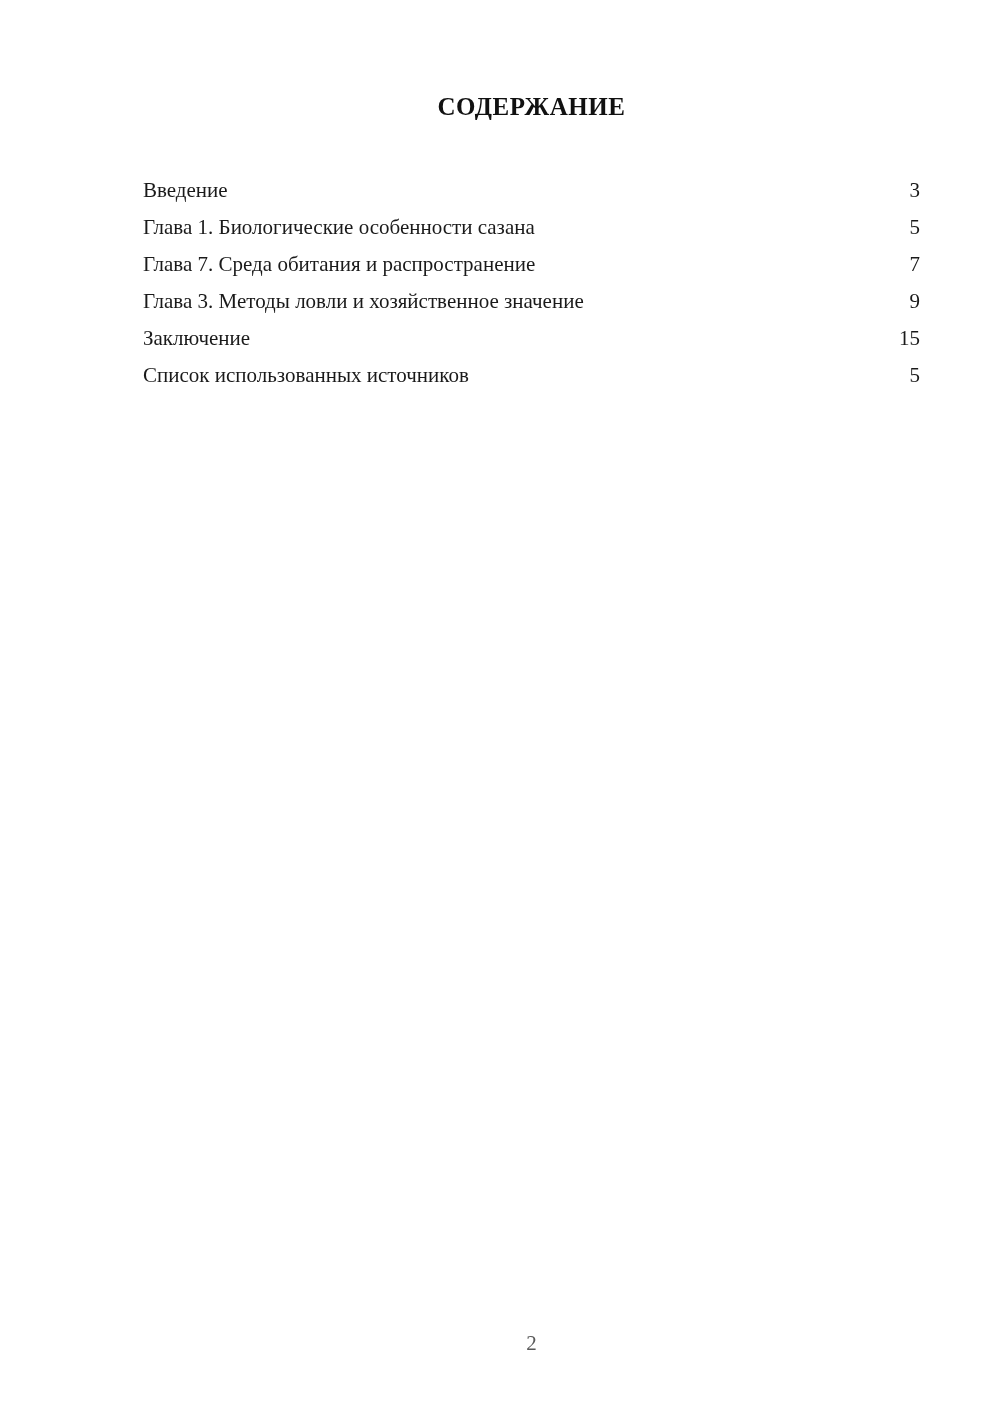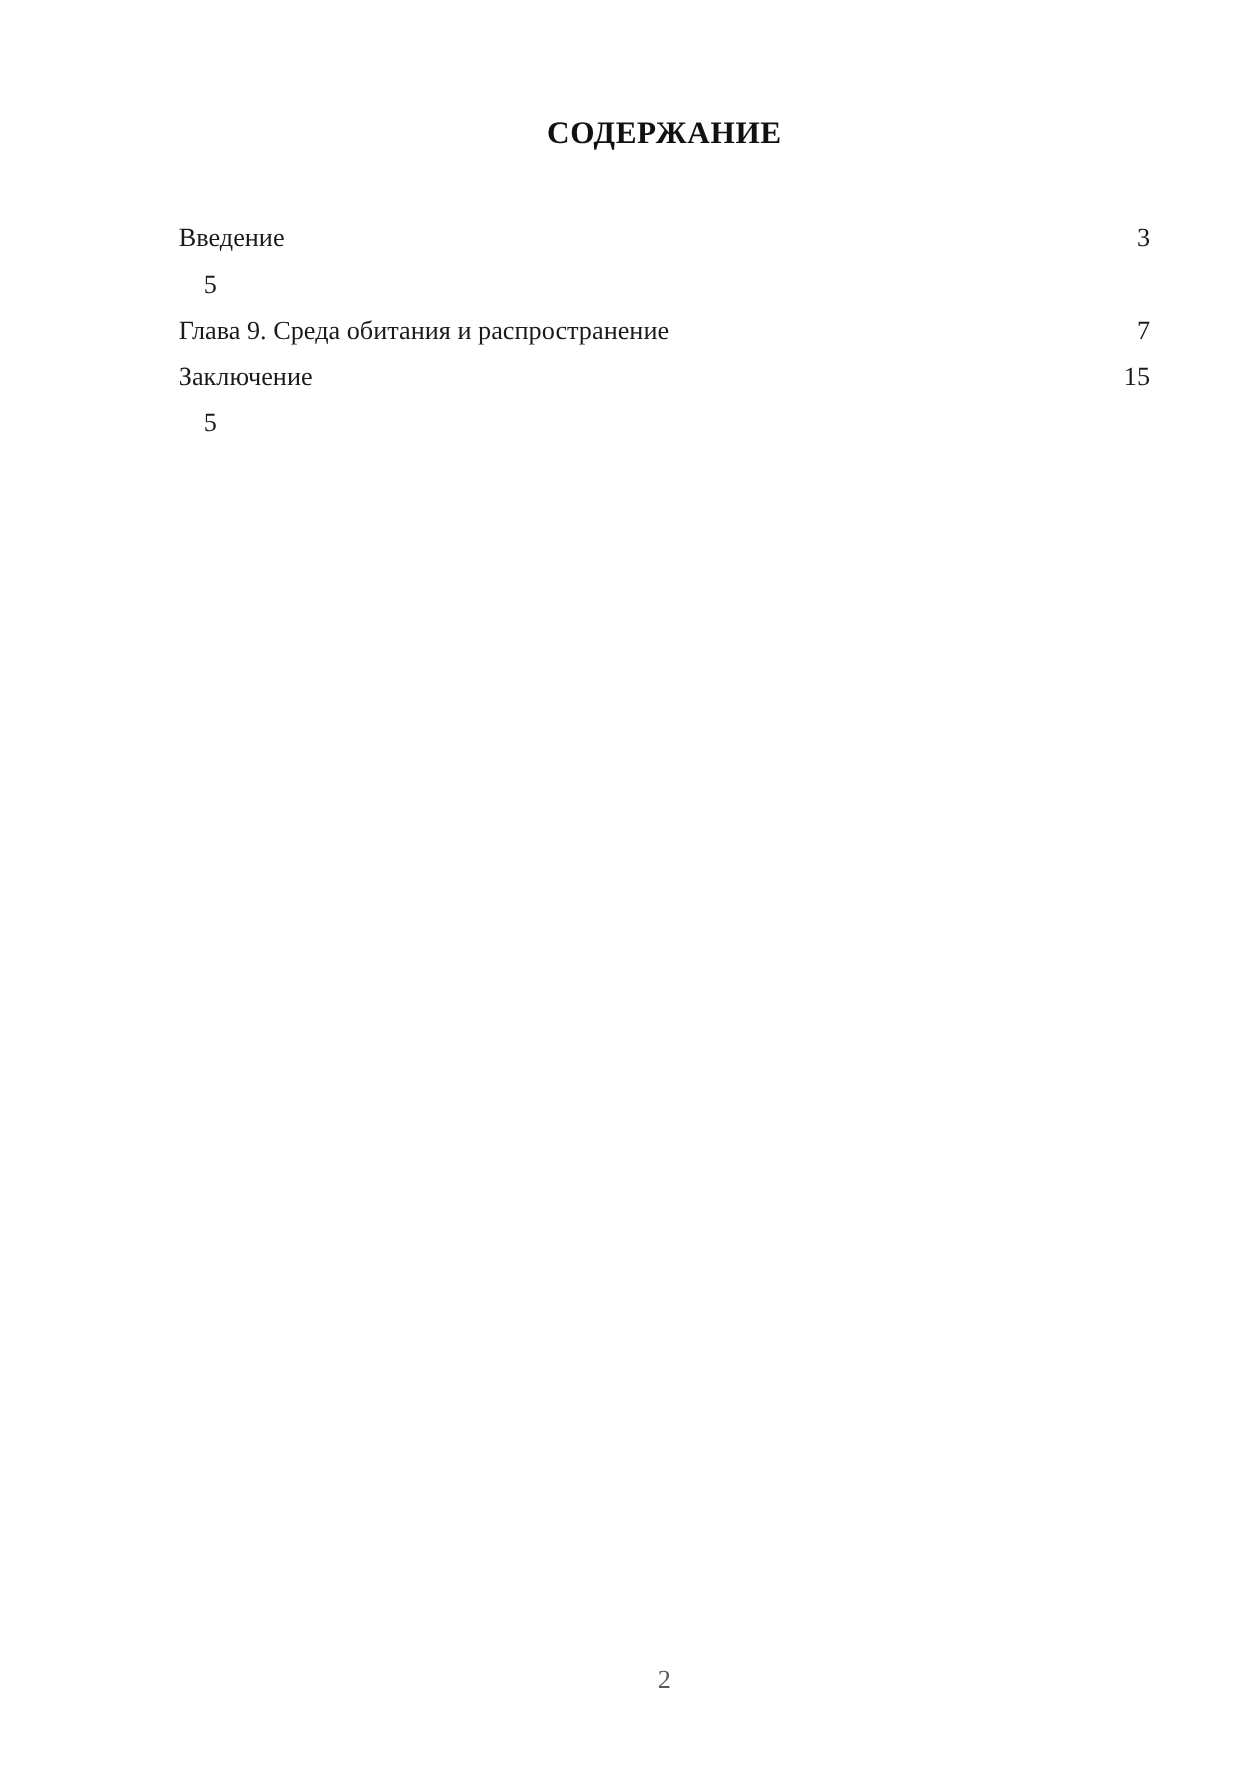--- a/index.html
+++ b/index.html
@@ -66,36 +66,42 @@
   <div class="content">
     <h1 class="doc-title">СОДЕРЖАНИЕ</h1>
 
     <div class="toc-list">
   <div class="toc-row">
     <span class="toc-label">Введение</span>
     <span class="toc-page">3</span>
   </div>
 
   <div class="toc-row">
+    <span class="toc-label">Глава 1. Биологические особенности сазана</span>
     <span class="toc-page">5</span>
   </div>
 
   <div class="toc-row">
-    <span class="toc-label">Глава 9. Среда обитания и распространение</span>
+    <span class="toc-label">Глава 7. Среда обитания и распространение</span>
     <span class="toc-page">7</span>
   </div>
 
+  <div class="toc-row">
+    <span class="toc-label">Глава 3. Методы ловли и хозяйственное значение</span>
+    <span class="toc-page">9</span>
+  </div>
 
 
 
   <div class="toc-row">
     <span class="toc-label">Заключение</span>
     <span class="toc-page">15</span>
   </div>
 
   <div class="toc-row">
+    <span class="toc-label">Список использованных источников</span>
     <span class="toc-page">5</span>
   </div>
 </div>
   </div>
 
   <div class="footer">2</div>
 </div>
 
 </body></html>

